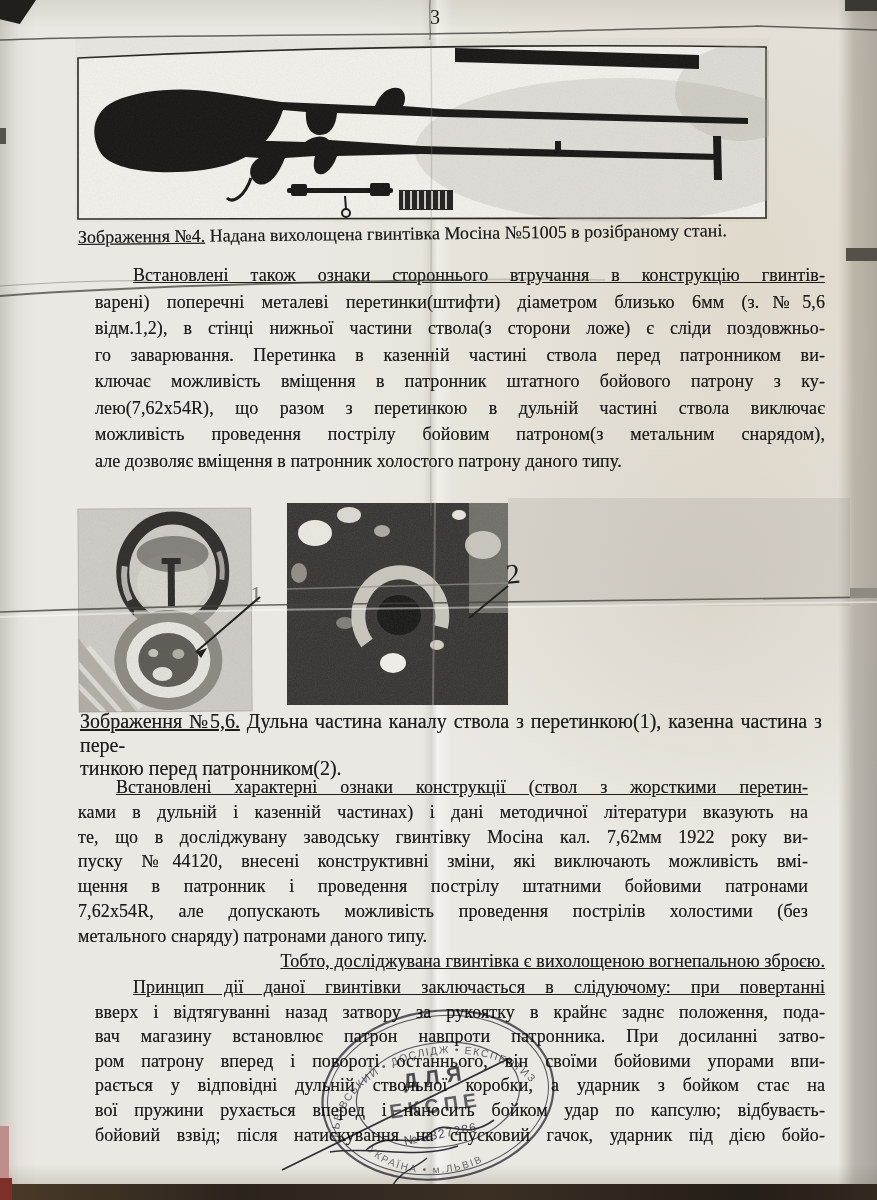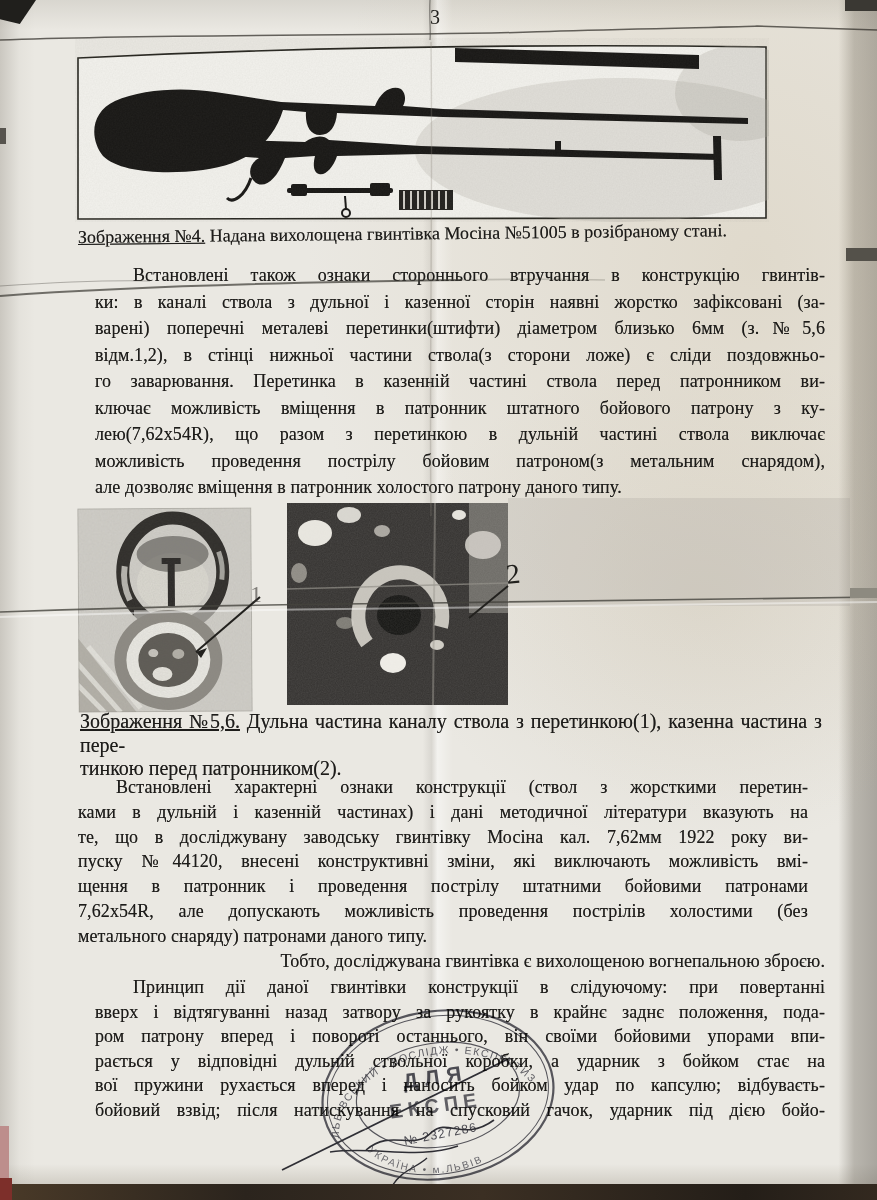--- a/index.html
+++ b/index.html
@@ -14,21 +14,21 @@
       linear-gradient(90deg, transparent 95.6%, rgba(125,120,110,0.45) 97.4%, rgba(104,99,91,0.5)),
       linear-gradient(180deg, rgba(90,84,70,0.12), transparent 2.5%),
       linear-gradient(0deg, rgba(92,80,58,0.30), transparent 3%),
       #eae8e2;}
   .abs{position:absolute;}
   
   .blk{position:absolute;width:730px;color:#1d1c1a;font-size:18px;
        text-shadow:0 0 0.5px rgba(25,24,20,0.6);letter-spacing:0.1px;z-index:1;}
   .ln{text-align:justify;text-align-last:justify;}
   .ln.last{text-align:last left;text-align-last:left;}
-  .ind{text-indent:38px;}
+  .ind{text-indent:38px;text-decoration:underline;}
   #para1{left:95px;top:262px;line-height:26.5px;}
   #para2{left:78px;top:775px;line-height:24.8px;}
   #note{left:95px;top:949px;line-height:24px;text-align:right;}
   #para3{left:95px;top:975px;line-height:24.6px;}
   .caption{position:absolute;color:#1d1c1a;z-index:1;text-shadow:0 0 0.5px rgba(25,24,20,0.6);}
   #cap4{left:78px;top:223px;width:760px;font-size:18px;transform:rotate(-0.6deg);}
   #cap56{left:80px;top:710px;width:742px;font-size:20px;line-height:23.5px;}
   #cap56 .ln1{text-align:justify;text-align-last:justify;}
   .u{text-decoration:underline;}
   #pagenum{left:430px;top:6px;font-size:20px;color:#23221f;z-index:1;}
@@ -96,21 +96,20 @@
   <rect x="4" y="10" width="686" height="170" filter="url(#gr4)" opacity="0.45"></rect>
 </svg>
 
 <div id="cap4" class="caption">
   <span class="u">Зображення №4.</span>
   <span>Надана вихолощена гвинтівка Мосіна №51005 в розібраному стані.</span>
 </div>
 
 <div id="para1" class="blk">
   <div class="ln ind">Встановлені також ознаки стороннього втручання в конструкцію гвинтів-</div>
-  <div class="ln">ки: в каналі ствола з дульної і казенної сторін наявні жорстко зафіксовані (за-</div>
   <div class="ln">варені) поперечні металеві перетинки(штифти) діаметром близько 6мм (з.№5,6</div>
   <div class="ln">відм.1,2), в стінці нижньої частини ствола(з сторони ложе) є сліди поздовжньо-</div>
   <div class="ln">го заварювання. Перетинка в казенній частині ствола перед патронником ви-</div>
   <div class="ln">ключає можливість вміщення в патронник штатного бойового патрону з ку-</div>
   <div class="ln">лею(7,62х54R), що разом з перетинкою в дульній  частині ствола виключає</div>
   <div class="ln">можливість проведення пострілу бойовим патроном(з метальним снарядом),</div>
   <div class="ln last">але дозволяє вміщення в патронник холостого патрону даного типу.</div>
 </div>
 
 <svg id="photo5" class="abs" width="174" height="204" viewBox="0 0 174 204">
@@ -194,22 +193,23 @@
   <div class="ln">те, що в досліджувану заводську гвинтівку Мосіна кал. 7,62мм  1922 року ви-</div>
   <div class="ln">пуску №44120, внесені конструктивні зміни, які виключають можливість вмі-</div>
   <div class="ln">щення в патронник і проведення пострілу штатними бойовими патронами</div>
   <div class="ln">7,62х54R, але допускають можливість проведення пострілів холостими (без</div>
   <div class="ln last">метального снаряду) патронами даного типу.</div>
 </div>
 
 <div id="note" class="blk ind">Тобто, досліджувана гвинтівка є вихолощеною вогнепальною зброєю.</div>
 
 <div id="para3" class="blk">
-  <div class="ln ind">Принцип дії даної гвинтівки конструкції в слідуючому: при повертанні</div>
+  <div class="ln ind">Принцип дії даної гвинтівки заключається в слідуючому: при повертанні</div>
   <div class="ln">вверх і відтягуванні назад затвору за рукоятку в крайнє заднє положення, пода-</div>
+  <div class="ln">вач магазину встановлює патрон навпроти патронника. При досиланні затво-</div>
   <div class="ln">ром патрону вперед і повороті останнього, він своїми бойовими упорами впи-</div>
   <div class="ln">рається у відповідні дульній ствольної коробки, а ударник з бойком стає на</div>
   <div class="ln">вої пружини  рухається вперед і наносить бойком удар по капсулю; відбуваєть-</div>
   <div class="ln">бойовий взвід; після натискування на спусковий гачок, ударник під дією бойо-</div>
 </div>
 
 <svg id="stamp" class="abs" width="285" height="190" viewBox="0 0 285 190" style="overflow:visible">
   <g transform="rotate(-8 142 95)" stroke="#41414c" fill="none" opacity="0.85">
     <ellipse cx="142" cy="95" rx="116" ry="84" stroke-width="2.2"></ellipse>
     <ellipse cx="142" cy="95" rx="111" ry="79" stroke-width="1"></ellipse>

